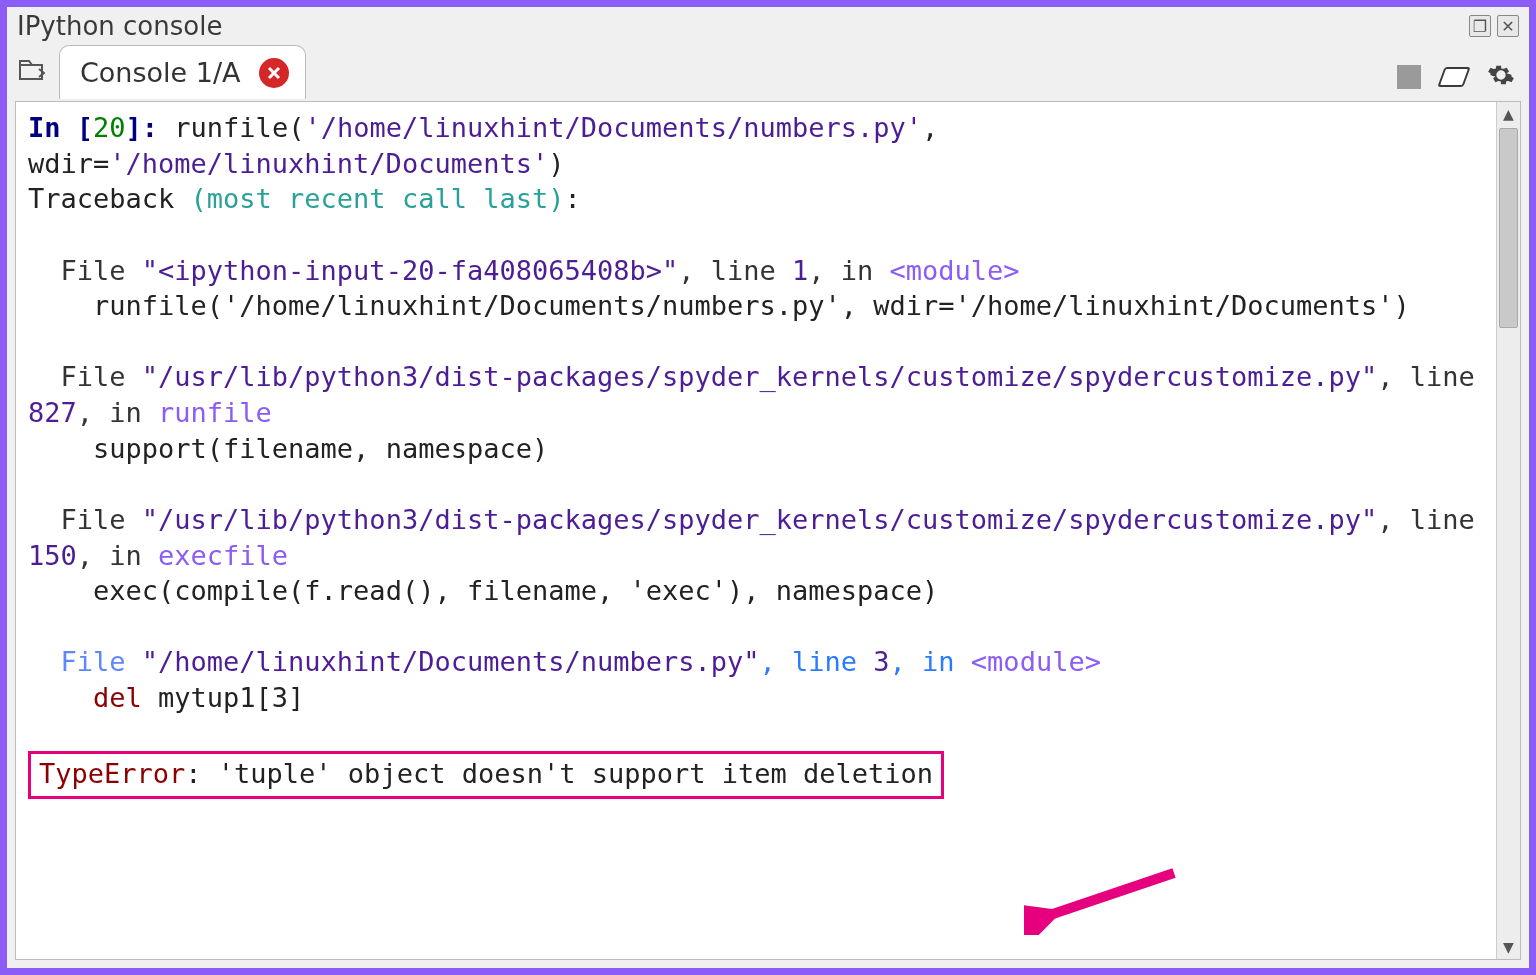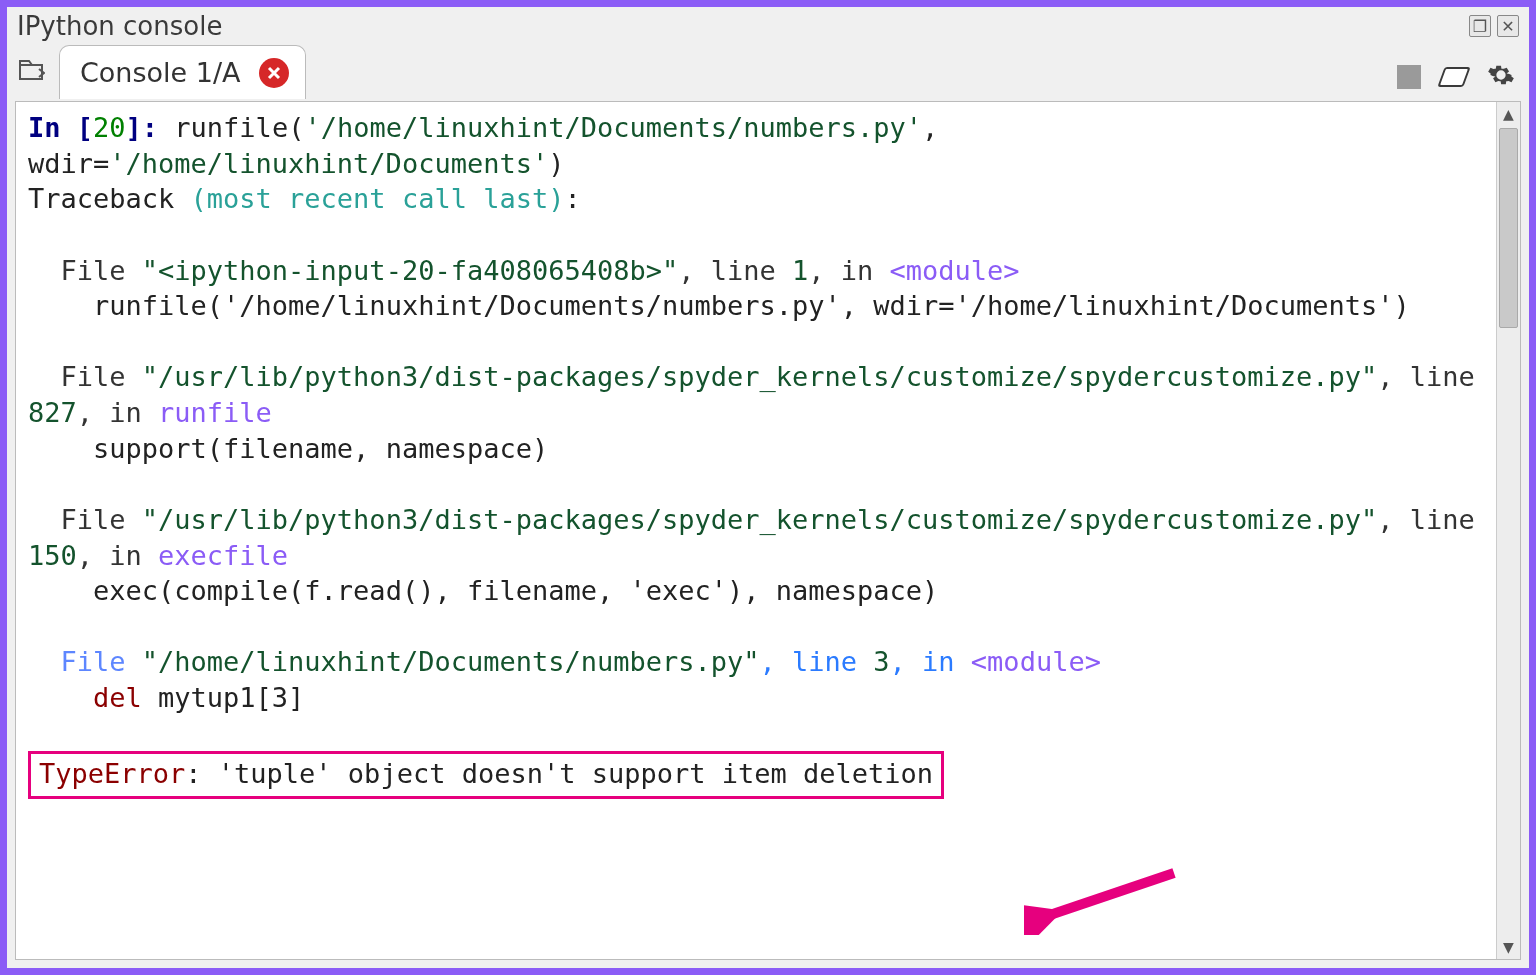--- a/index.html
+++ b/index.html
@@ -19,21 +19,21 @@
 .eraser{width:26px;height:20px;transform:skewX(-20deg);border:2px solid #3a3a3a;border-radius:3px;background:#fff}
 .gear svg{width:28px;height:28px}
 .console-wrap{flex:1;display:flex;background:#fff;margin:0 8px 8px;border:1px solid #bbb}
 .console{flex:1;padding:8px 12px;font-family:"DejaVu Sans Mono","Liberation Mono",monospace;font-size:27px;line-height:1.32;white-space:pre-wrap;word-break:break-word;color:#222;overflow:hidden;position:relative}
 .scrollbar{width:24px;background:#ededed;border-left:1px solid #ccc;position:relative}
 .sbtn{position:absolute;left:0;right:0;height:24px;display:flex;align-items:center;justify-content:center;color:#555;font-size:14px}
 .sbtn.up{top:0}.sbtn.down{bottom:0}
 .thumb{position:absolute;left:2px;right:2px;top:26px;height:200px;background:#c9c9c9;border:1px solid #a9a9a9;border-radius:2px}
 .c-navy{color:#000080;font-weight:bold}
 .c-grnB{color:#008000;font-weight:normal}
-.c-grn{color:#14532d}
+.c-grn{color:#4c1d95}
 .c-teal{color:#2aa198}
 .c-blue{color:#2b7bff}
 .c-line{color:#333}
 .c-mag{color:#8b5cf6}
 .c-DR{color:#8B0000}
 .c-fileK{color:#5d86ff}
 .errbox{border:3px solid #e6007e;padding:2px 8px 4px;display:inline-block}
 .arrow{position:absolute;left:975px;top:717px;pointer-events:none}
 .arrow svg{width:160px;height:80px}
 </style>

